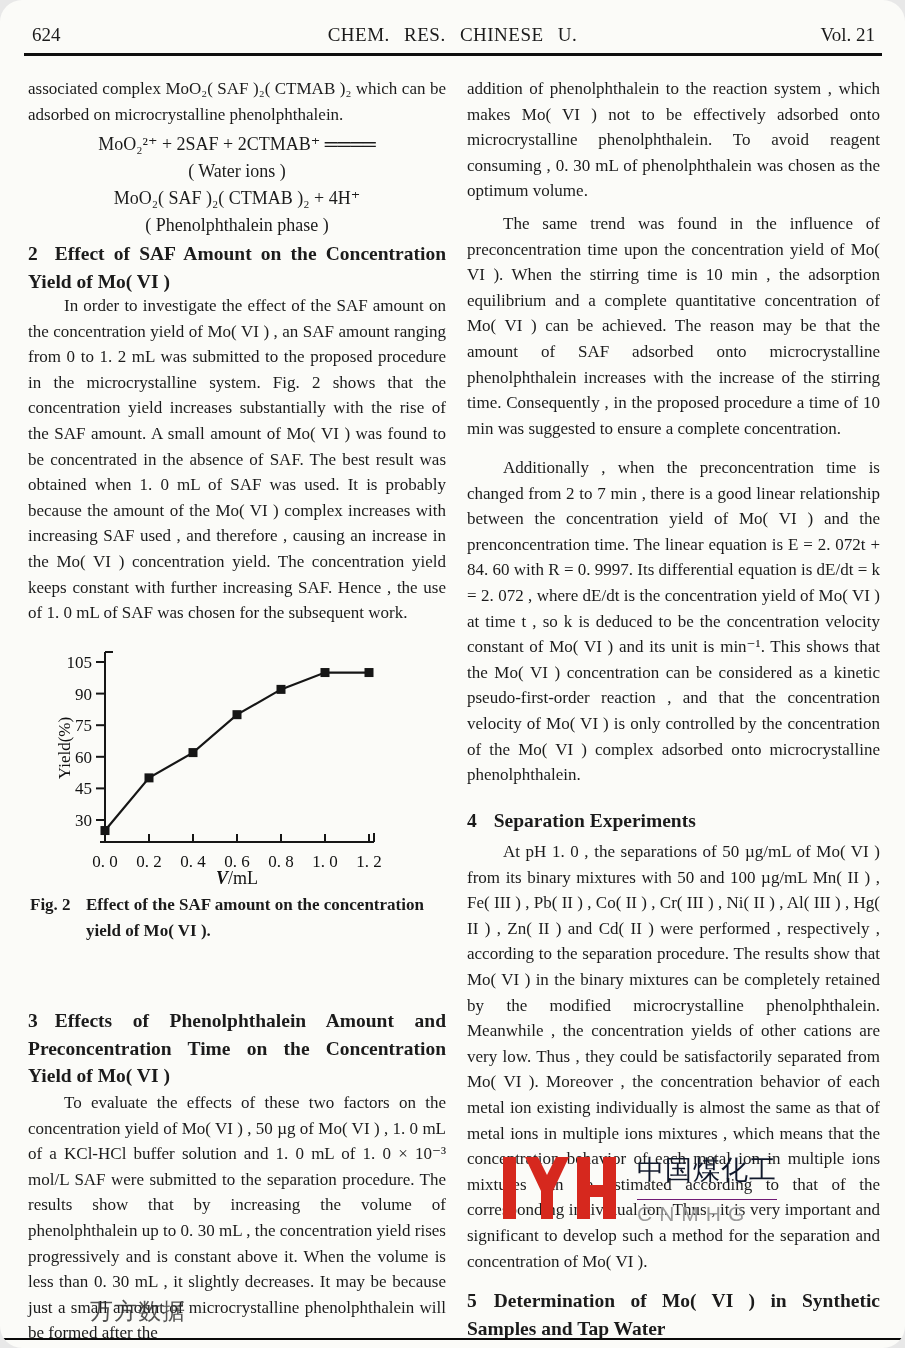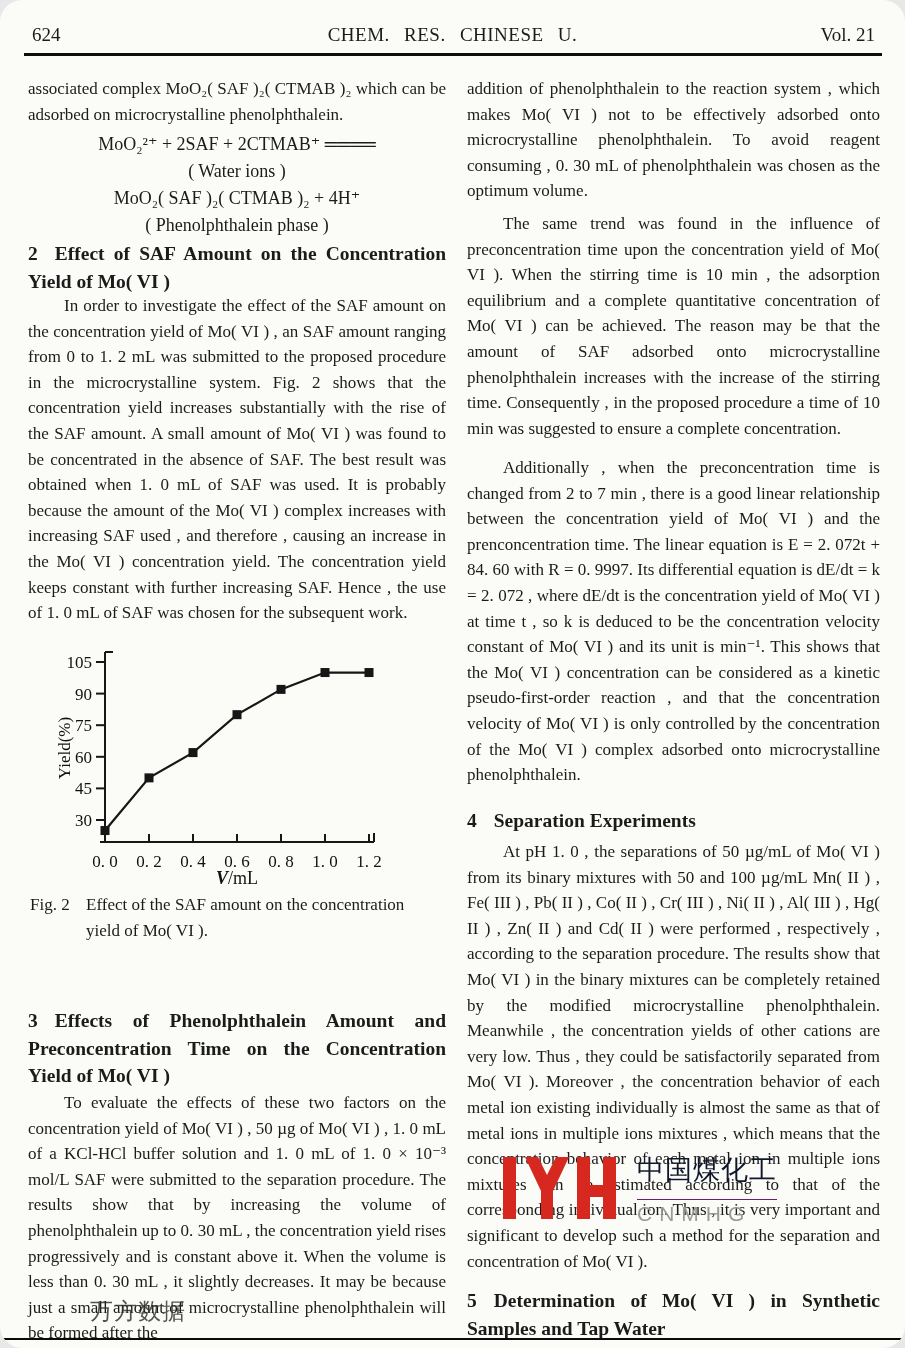--- a/index.html
+++ b/index.html
@@ -23,21 +23,21 @@
   .eq{position:absolute; width:418px; text-align:center; font-size:18px; line-height:27px;}
   .eq div{white-space:nowrap;}
 
   h2.sec{margin:0; font-size:19.5px; line-height:27.5px; font-weight:bold; text-align:justify; font-family:"Liberation Serif","DejaVu Serif",serif;}
   h2.sec .num{margin-right:17px;}
 
   
   .fig{position:absolute; left:56px; top:636px; width:395px; height:252px;}
   .fig svg{font-family:"Liberation Serif","DejaVu Serif",serif;}
   .caption{position:absolute; left:30px; top:892px; width:406px;}
-  .cap-main{display:flex; font-weight:normal; font-size:17px; line-height:26px;}
+  .cap-main{display:flex; font-weight:bold; font-size:17px; line-height:26px;}
   .cap-label{width:56px; flex:0 0 56px;}
   .cap-title{flex:1; text-align:left;}
   .cap-cond{margin-left:56px; font-size:15px; line-height:25px; text-align:justify;}
 
   
   .wanfang{position:absolute; left:90px; top:1296px; font-size:23px; color:rgba(45,45,45,.82);
     font-family:"DejaVu Sans",sans-serif; letter-spacing:1px;}
   .cnmhg{position:absolute; left:503px; top:1155px; display:flex; align-items:flex-start;}
   .cnmhg-text{margin-left:12px;}
   .cnmhg-cn{font-size:27px; color:#0f172a; font-family:"DejaVu Sans",sans-serif;

